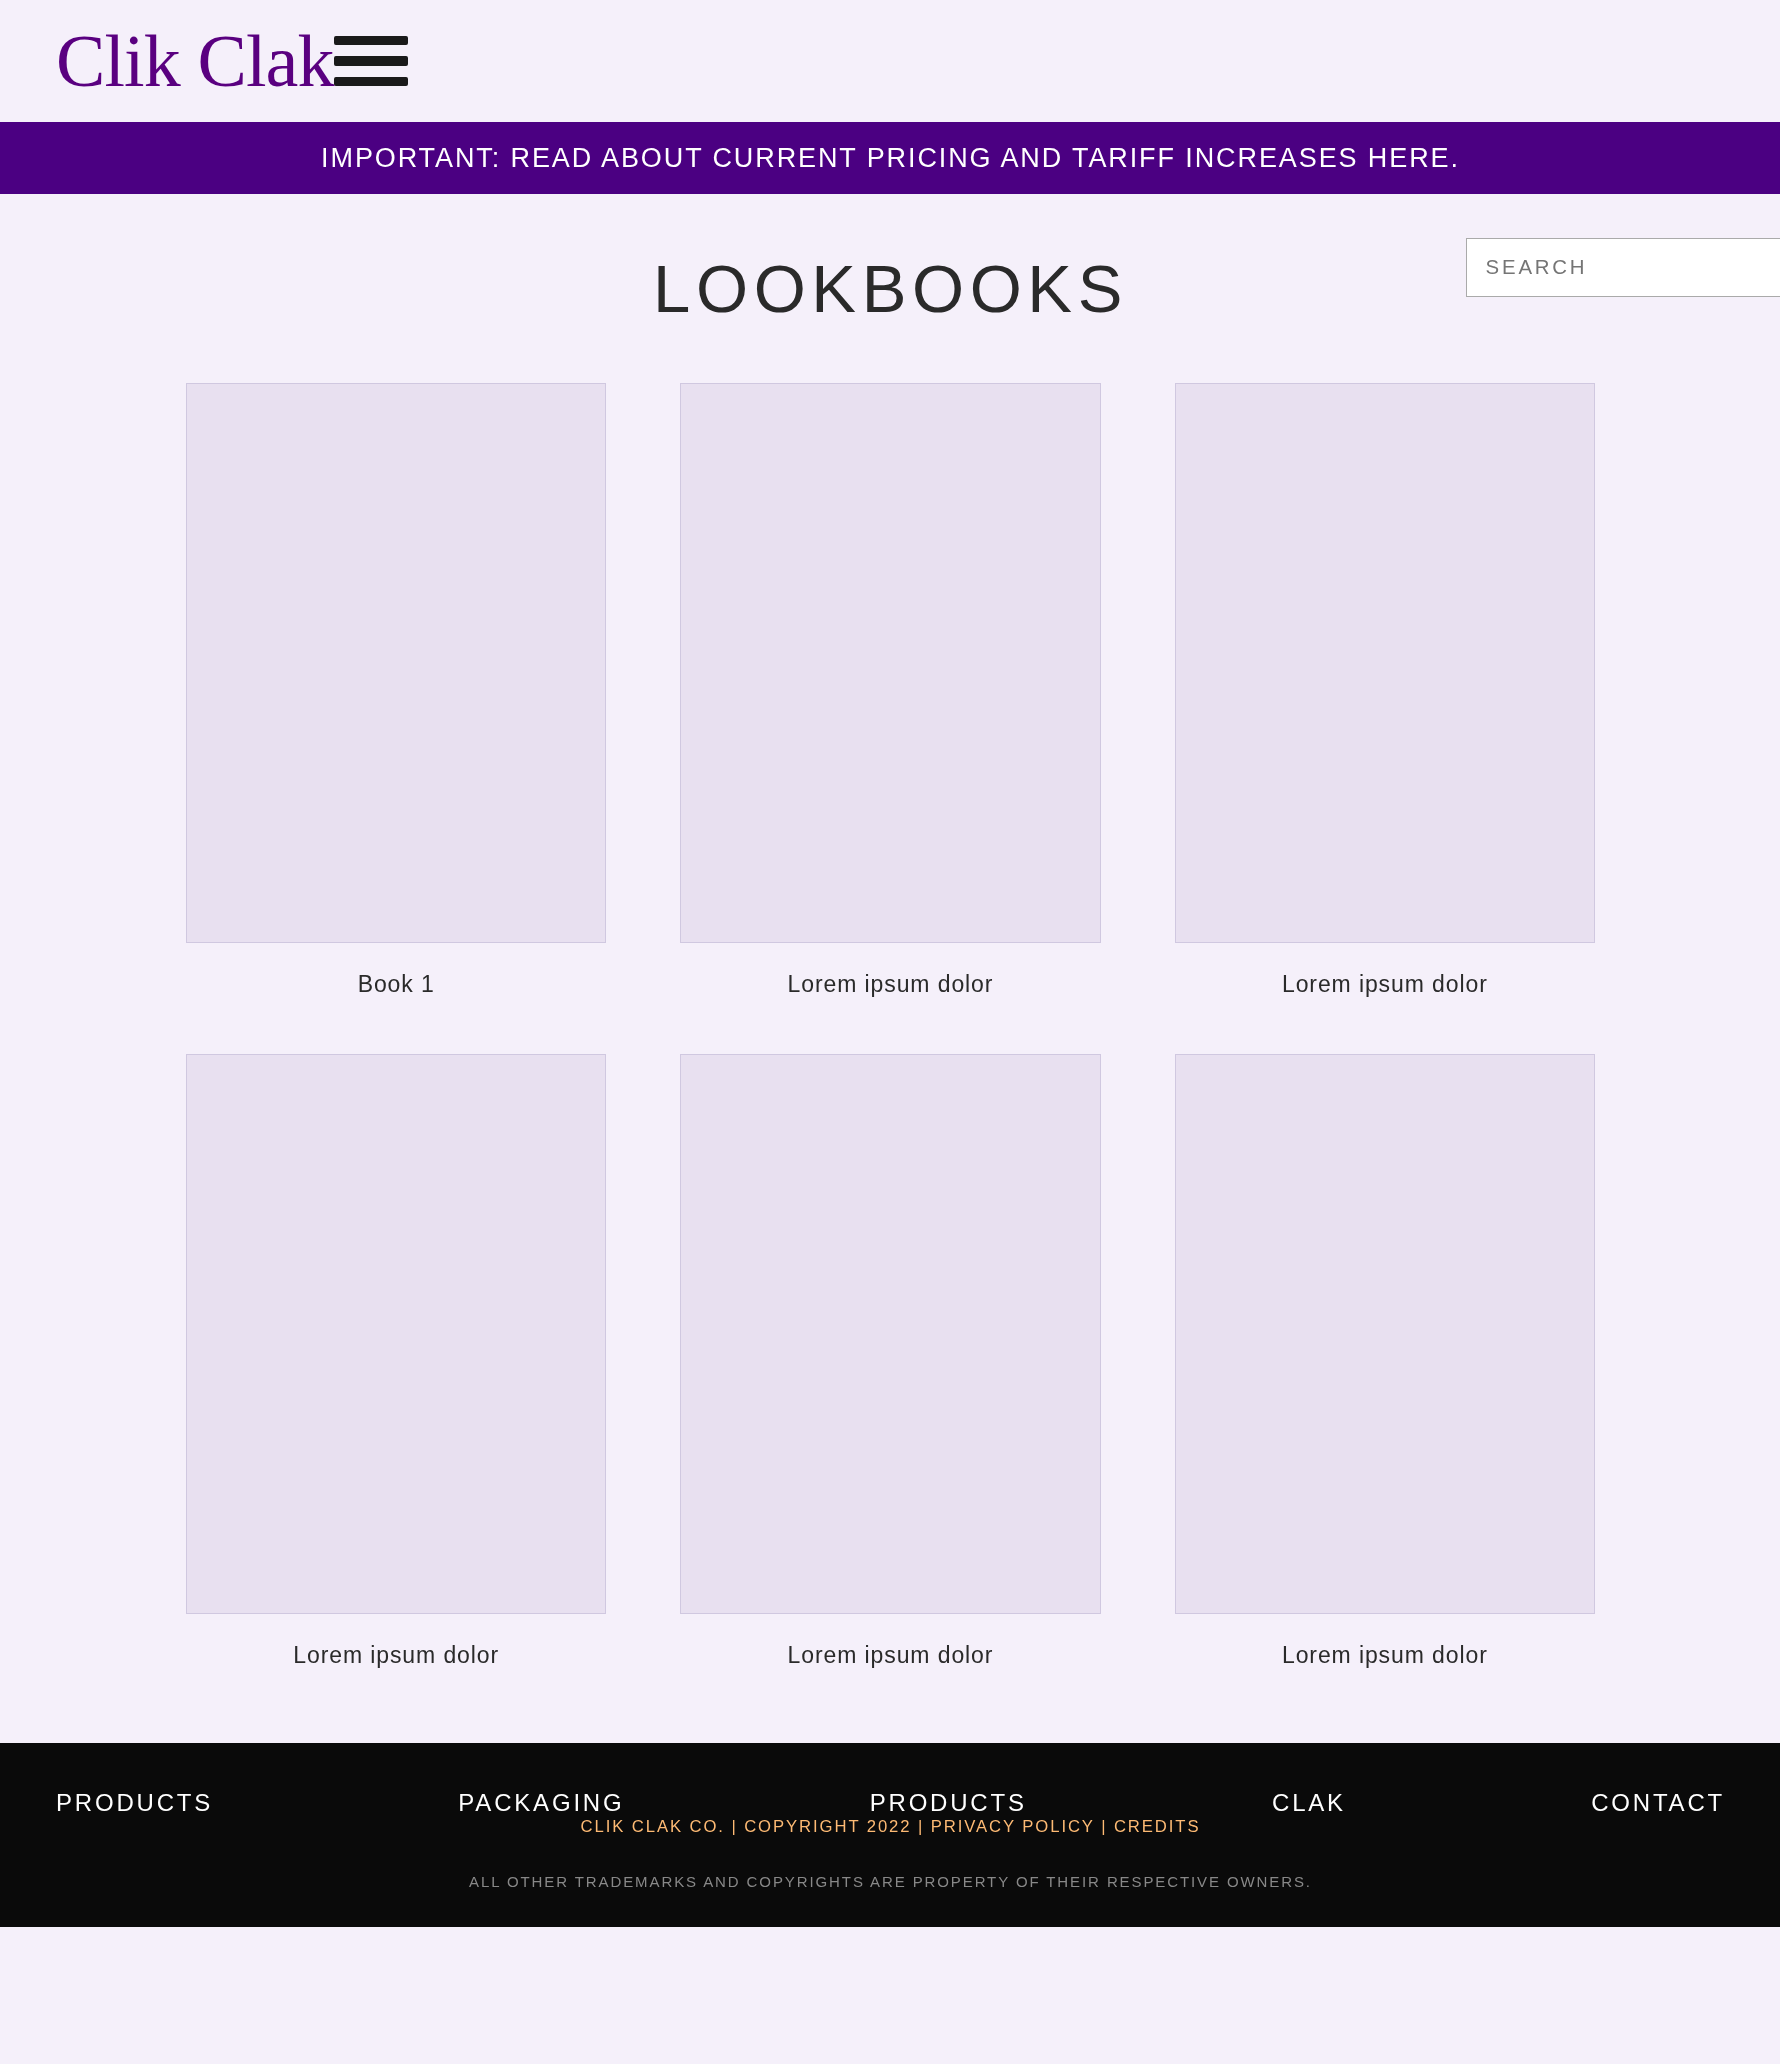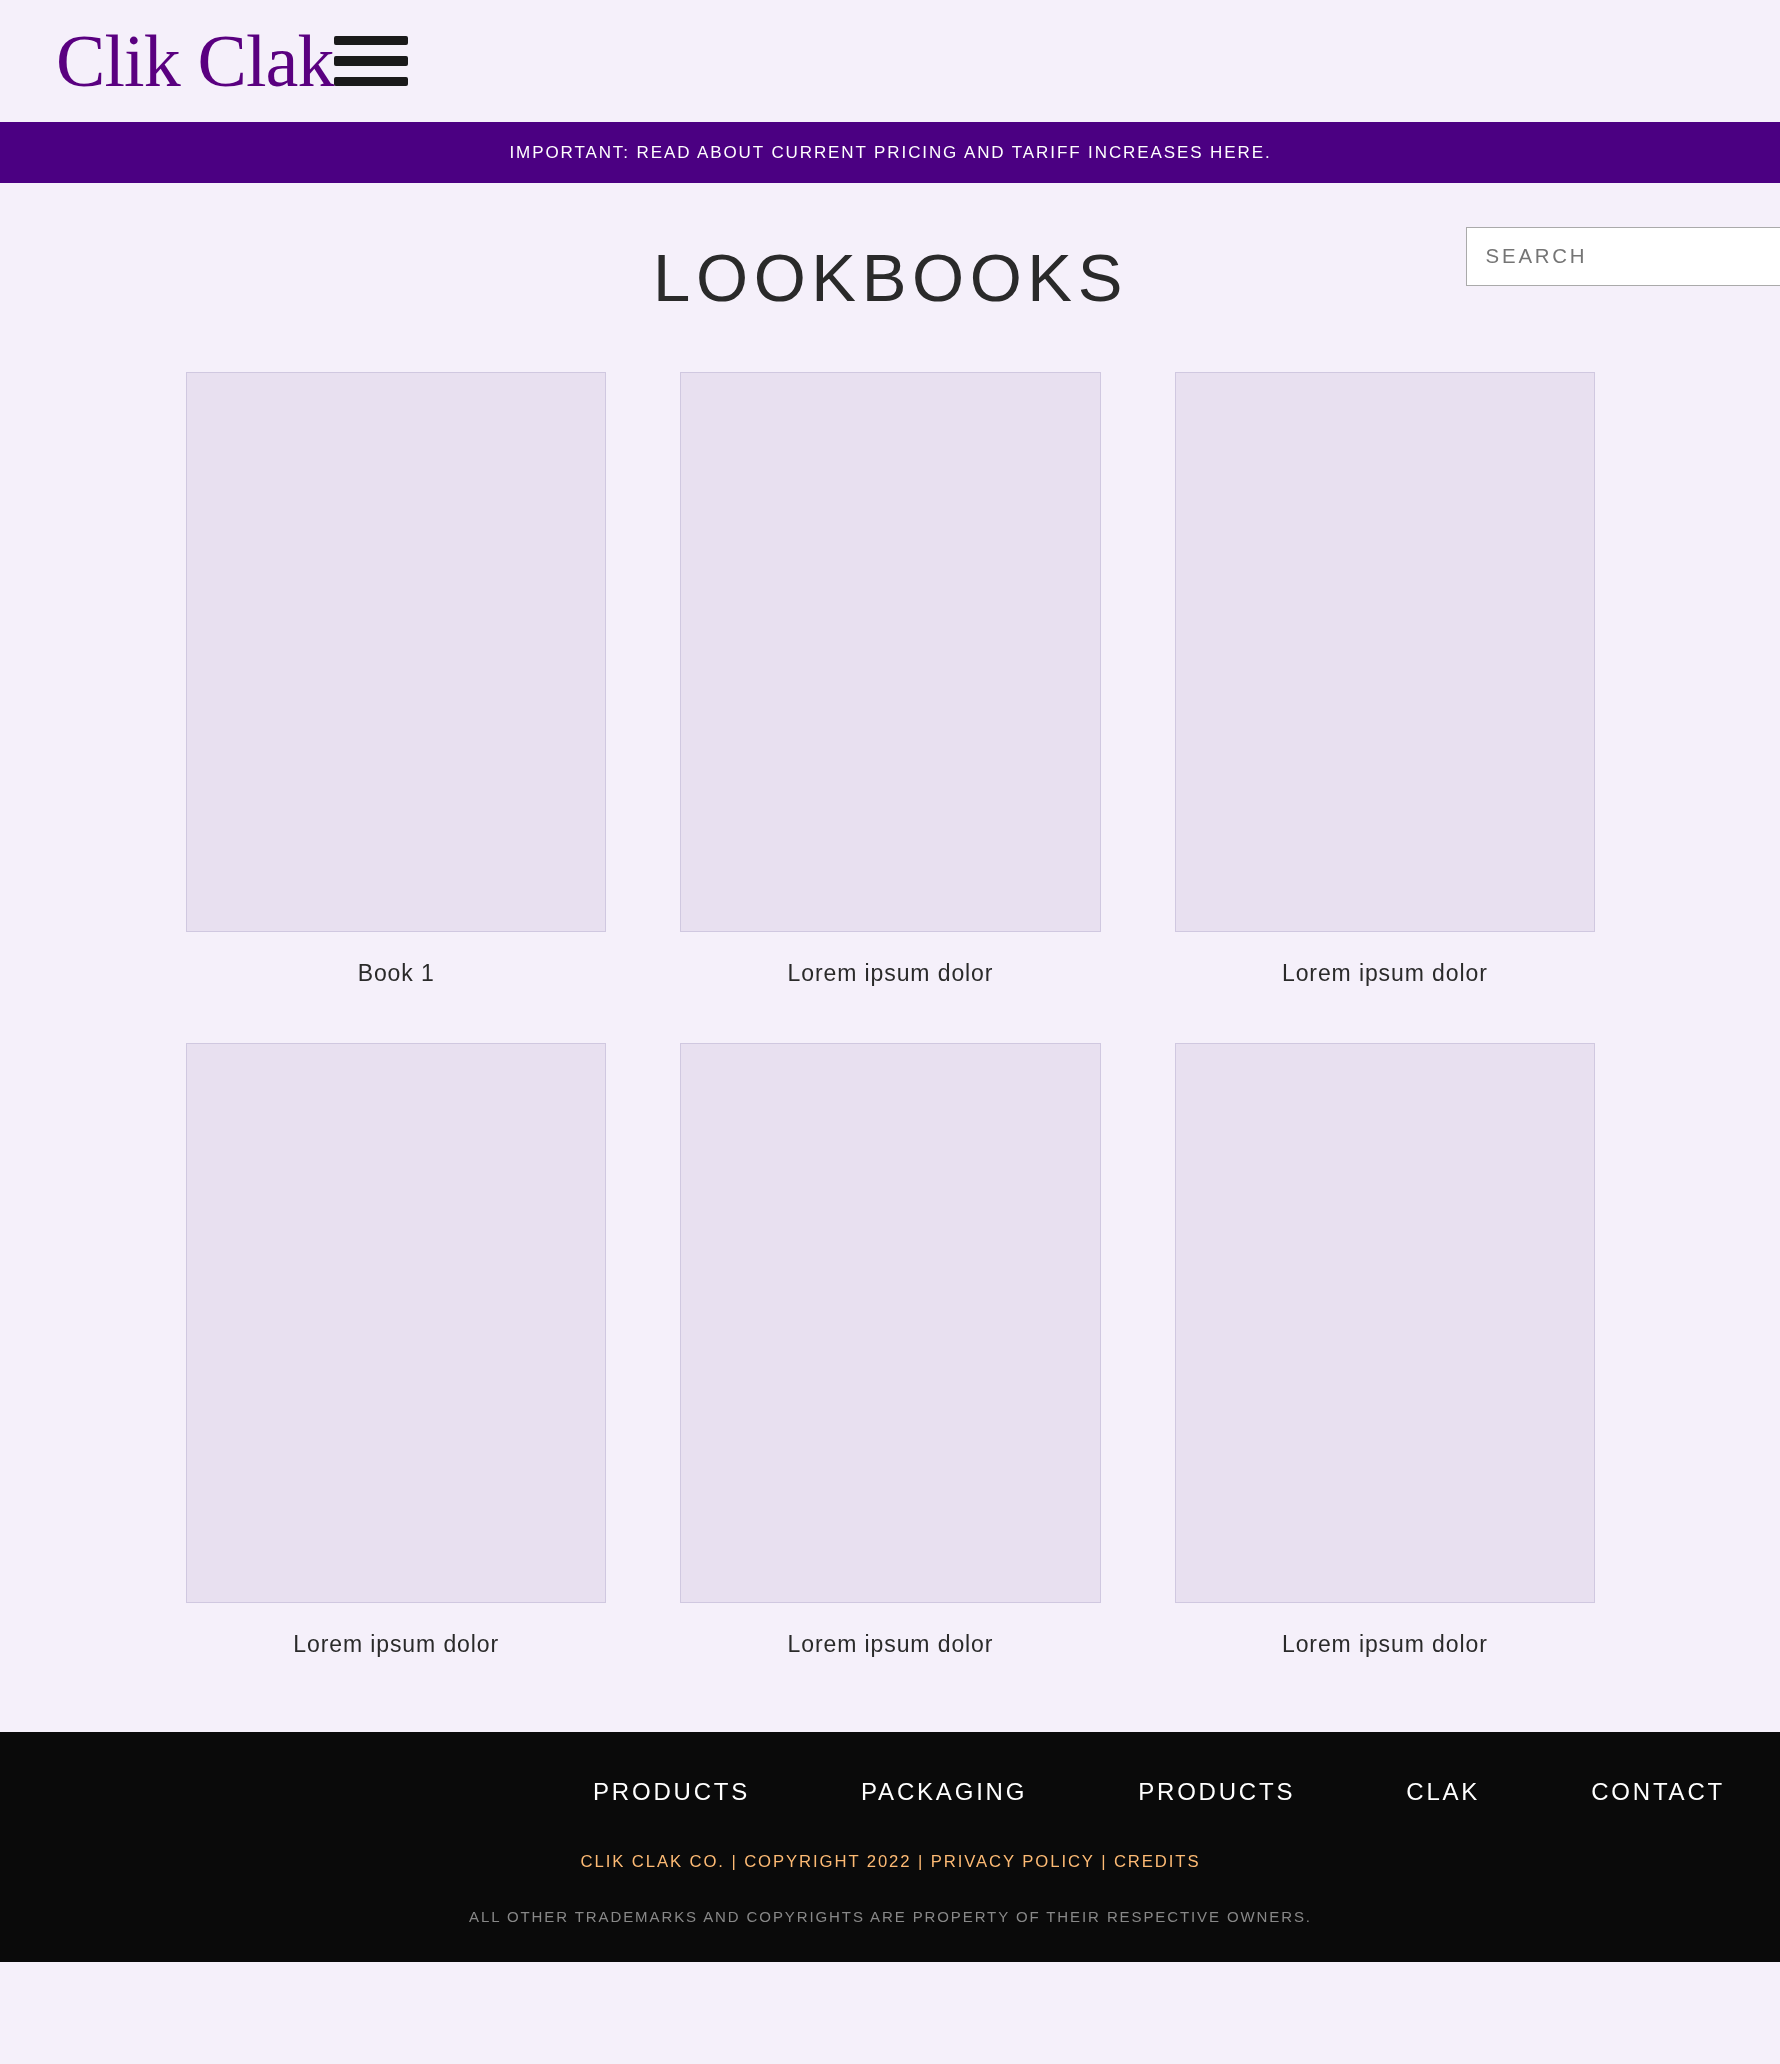--- a/index.html
+++ b/index.html
@@ -49,21 +49,21 @@
       background-color: #1a1a1a;
       border-radius: 1.9px;
     }
 
     
     .banner {
       background-color: #4b0082;
       color: white;
       text-align: center;
       padding: 20.4px 56px;
-      font-size: 17px;
+      font-size: 27px;
       letter-spacing: 1.9px;
       font-family: 'Arial', sans-serif;
       font-weight: 400;
     }
 
     
     .page-title-area {
       display: flex;
       align-items: flex-end;
       justify-content: center;
@@ -131,23 +131,22 @@
 
     
     .footer {
       background-color: #0a0a0a;
       color: white;
       padding: 46px 56px 37px;
     }
 
     .footer-nav {
       display: flex;
-      justify-content: flex-end;
+      justify-content: space-between;
       gap: 111px;
-      margin-bottom: 46px;
     }
 
     .footer-nav-item {
       font-size: 24px;
       letter-spacing: 2.8px;
       font-family: 'Arial', sans-serif;
       font-weight: 400;
       color: white;
       cursor: pointer;
     }

